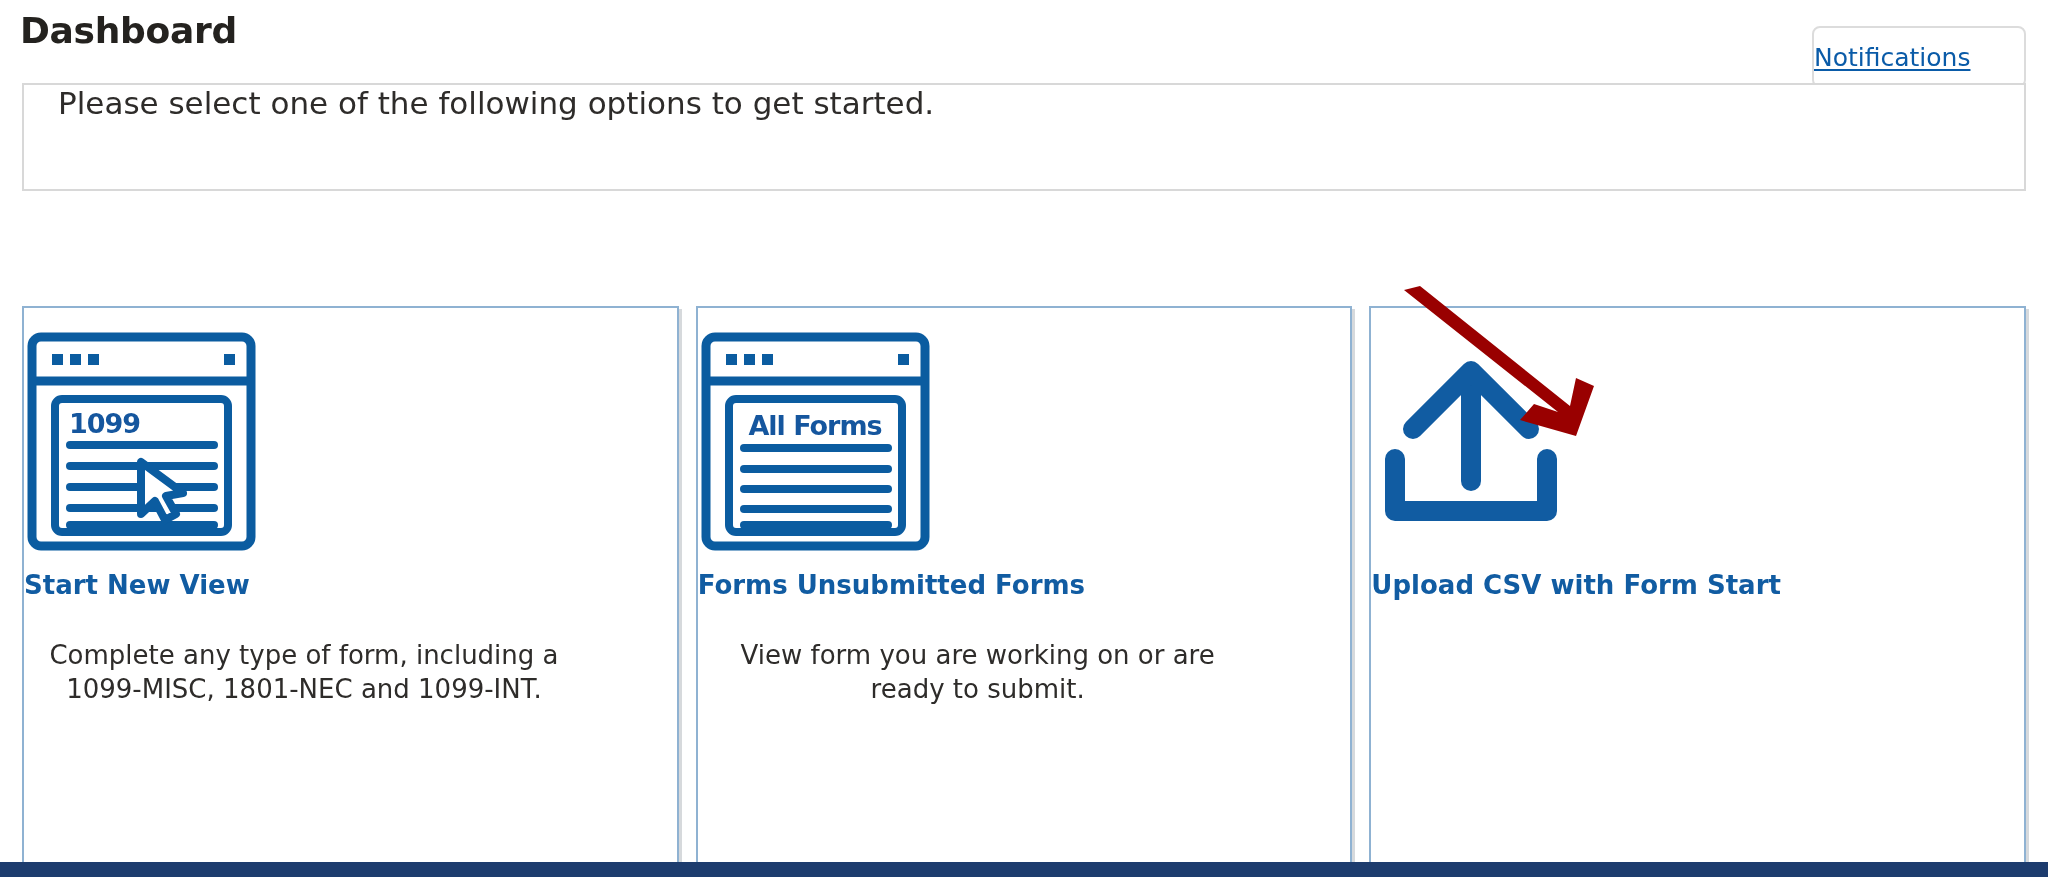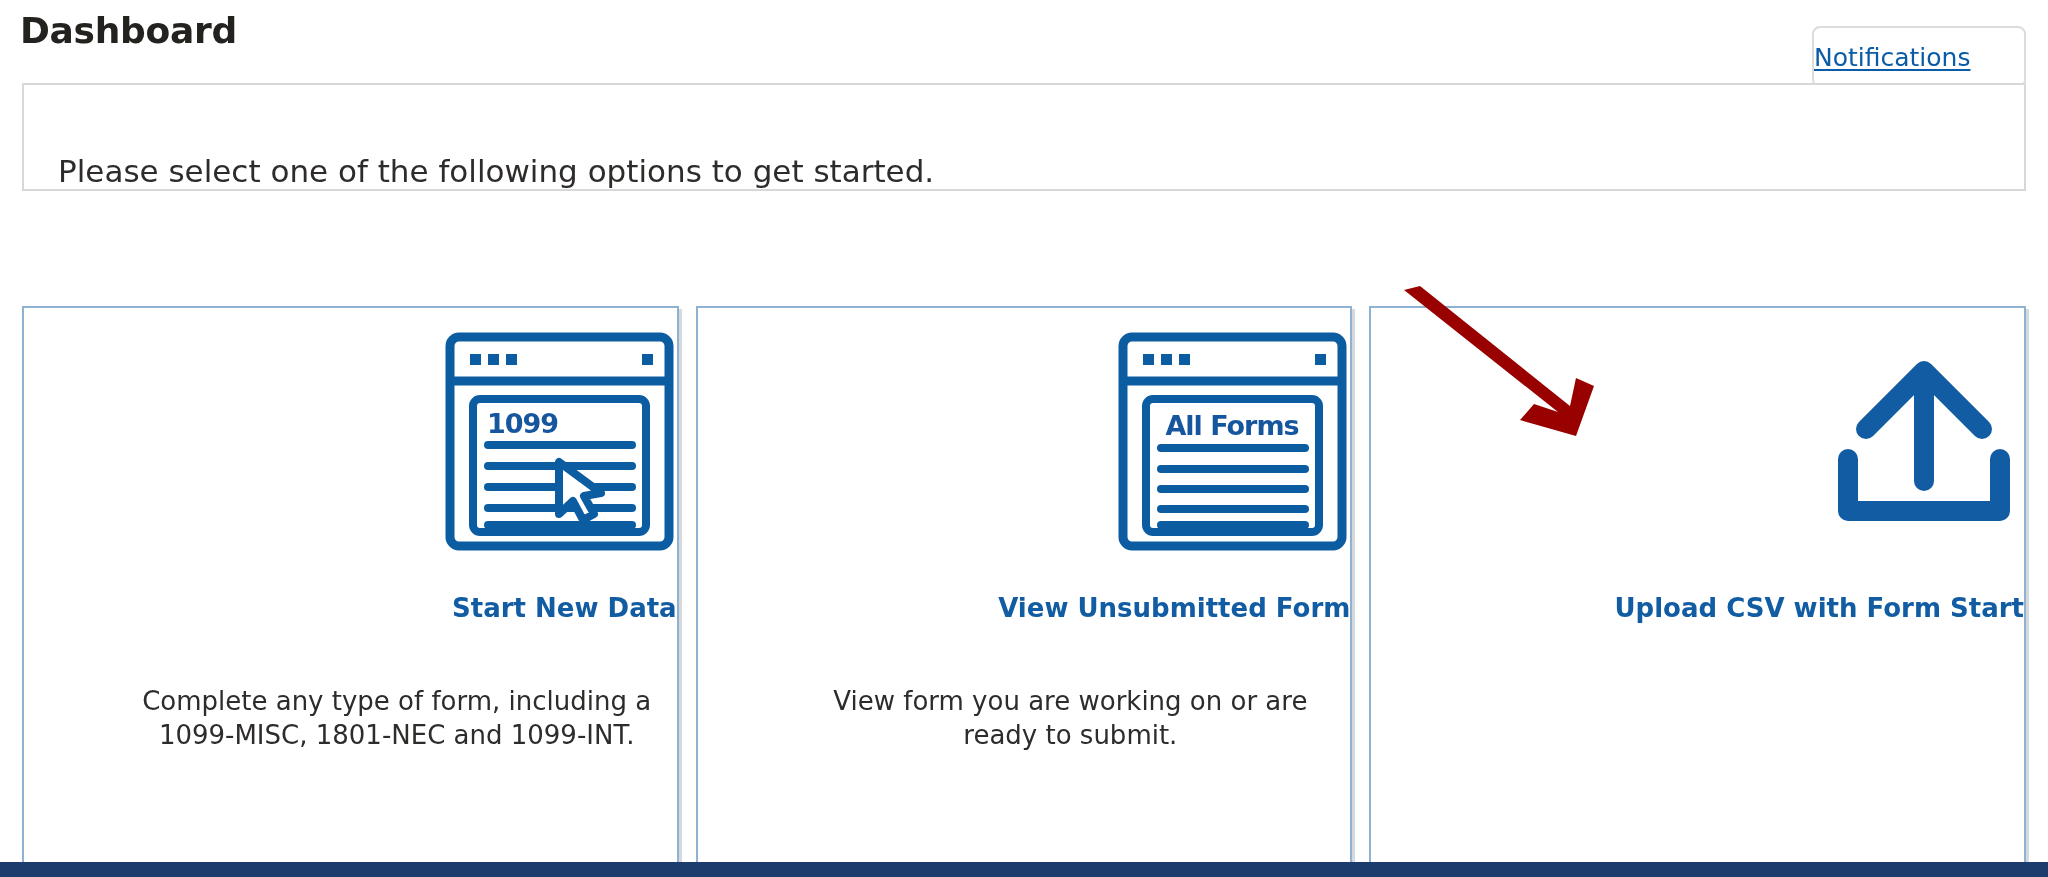--- a/index.html
+++ b/index.html
@@ -58,21 +58,21 @@
   
   .info-panel {
     position: absolute;
     left: 22px;
     top: 83px;
     width: 2004px;
     height: 108px;
     border: 2px solid #d8d8d8;
     background: #ffffff;
     display: flex;
-    align-items: flex-end;
+    align-items: flex-start;
   }
   .info-text {
     margin-left: 34px;
     font-size: 31px;
     color: #2e2c2a;
     font-weight: 400;
   }
 
   
   .cards {
@@ -85,24 +85,23 @@
     gap: 17px;
   }
   .card {
     position: relative;
     flex: 1 1 0;
     background: #ffffff;
     border: 2px solid #8fb2d2;
     box-shadow: 3px 3px 0 0 #d6d9dc;
     display: flex;
     flex-direction: column;
-    align-items: flex-end;
+    align-items: flex-start;
     cursor: pointer;
     overflow: visible;
-    gap: 23px;
   }
   .card-icon-wrap {
     height: 250px;
     display: flex;
     align-items: center;
     justify-content: center;
     margin-top: 8px;
   }
   .card-title {
     font-size: 26px;
@@ -182,21 +181,21 @@
           <line x1="46" y1="137" x2="190" y2="137" stroke="#0b5ca0" stroke-width="8" stroke-linecap="round"></line>
           <line x1="46" y1="158" x2="190" y2="158" stroke="#0b5ca0" stroke-width="8" stroke-linecap="round"></line>
           <line x1="46" y1="179" x2="190" y2="179" stroke="#0b5ca0" stroke-width="8" stroke-linecap="round"></line>
           <line x1="46" y1="196" x2="190" y2="196" stroke="#0b5ca0" stroke-width="8" stroke-linecap="round"></line>
 
           <g>
             <path d="M117 133 L117 185 L131 172 L141 191 L152 185 L142 167 L159 164 Z" fill="#ffffff" stroke="#0b5ca0" stroke-width="8" stroke-linejoin="round"></path>
           </g>
         </svg>
       </div>
-      <div class="card-title">Start New Data</div>
+      <div class="card-title">Start New View</div>
       <div class="card-desc">Complete any type of form, including a 1099-MISC, 1801-NEC and 1099-INT.</div>
     </div>
 
     <div class="card">
       <div class="card-icon-wrap">
         <svg width="235" height="225" viewBox="0 0 235 225">
           <rect x="8" y="8" width="219" height="209" rx="9" ry="9" fill="none" stroke="#0b5ca0" stroke-width="9"></rect>
           <line x1="12" y1="52" x2="223" y2="52" stroke="#0b5ca0" stroke-width="9"></line>
           <rect x="28" y="25" width="11" height="11" fill="#0b5ca0"></rect>
           <rect x="46" y="25" width="11" height="11" fill="#0b5ca0"></rect>
@@ -204,21 +203,21 @@
           <rect x="200" y="25" width="11" height="11" fill="#0b5ca0"></rect>
           <rect x="31" y="70" width="173" height="133" rx="7" ry="7" fill="none" stroke="#0b5ca0" stroke-width="8"></rect>
           <text x="117" y="106" text-anchor="middle" font-family="'DejaVu Sans','Liberation Sans',sans-serif" font-size="27" font-weight="bold" fill="#15569e" letter-spacing="-1">All Forms</text>
           <line x1="46" y1="119" x2="190" y2="119" stroke="#0b5ca0" stroke-width="8" stroke-linecap="round"></line>
           <line x1="46" y1="140" x2="190" y2="140" stroke="#0b5ca0" stroke-width="8" stroke-linecap="round"></line>
           <line x1="46" y1="160" x2="190" y2="160" stroke="#0b5ca0" stroke-width="8" stroke-linecap="round"></line>
           <line x1="46" y1="180" x2="190" y2="180" stroke="#0b5ca0" stroke-width="8" stroke-linecap="round"></line>
           <line x1="46" y1="196" x2="190" y2="196" stroke="#0b5ca0" stroke-width="8" stroke-linecap="round"></line>
         </svg>
       </div>
-      <div class="card-title">View Unsubmitted Form</div>
+      <div class="card-title">Forms Unsubmitted Forms</div>
       <div class="card-desc">View form you are working on or are ready to submit.</div>
     </div>
 
     <div class="card">
       <div class="card-icon-wrap">
         <svg width="200" height="200" viewBox="0 0 200 200">
 
           <line x1="100" y1="32" x2="100" y2="140" stroke="#115ca2" stroke-width="20" stroke-linecap="round"></line>
 
           <path d="M42 88 L100 30 L158 88" fill="none" stroke="#115ca2" stroke-width="20" stroke-linecap="round" stroke-linejoin="round"></path>

